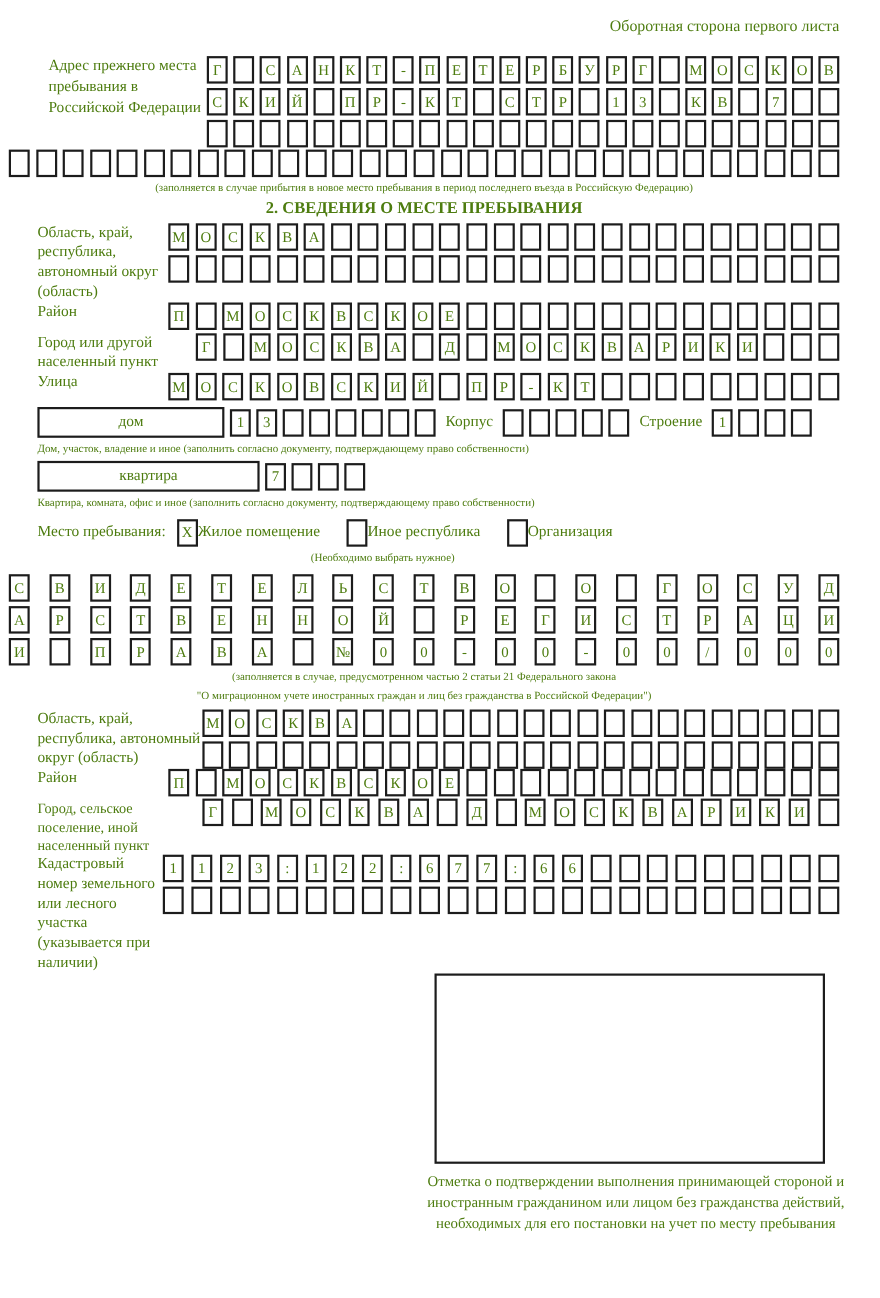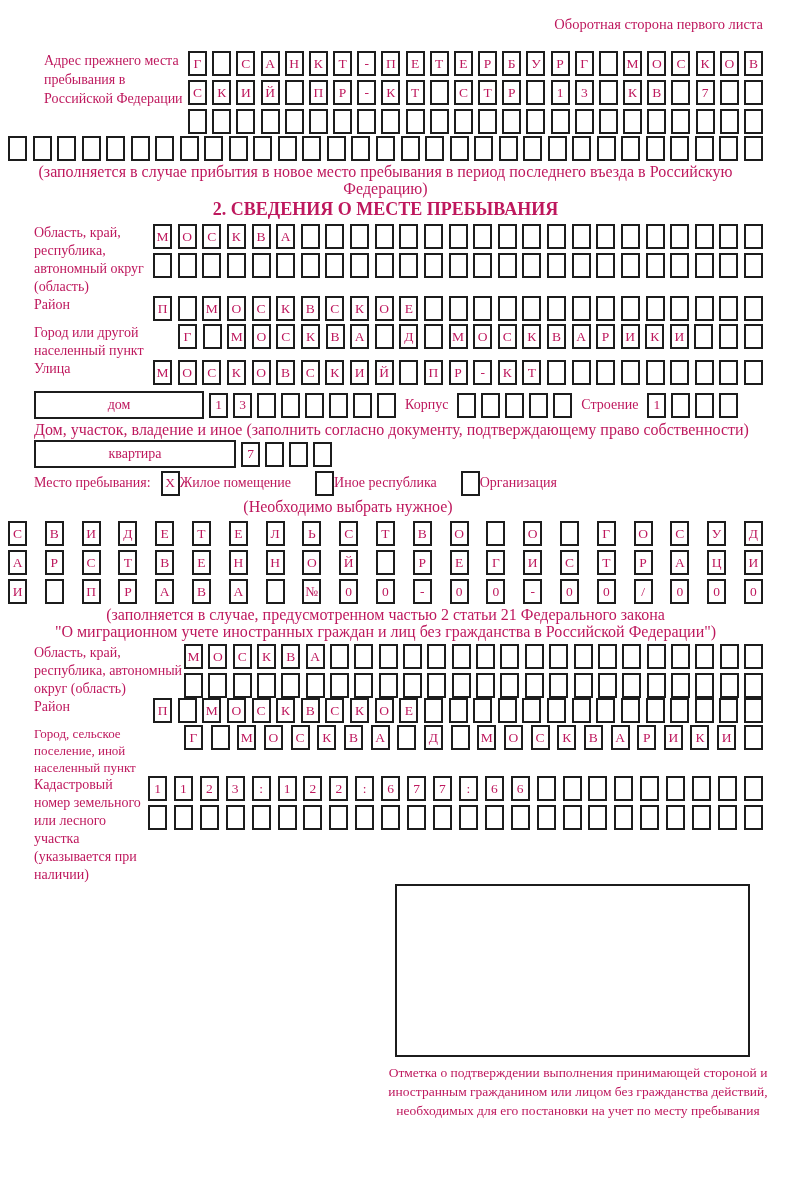--- a/index.html
+++ b/index.html
@@ -1,32 +1,32 @@
 <!DOCTYPE html>
 <html><head>
 <meta charset="utf-8">
 <style>
   html,body{margin:0;padding:0;background:#ffffff;}
   .page{
     width:800px;height:1180px;box-sizing:border-box;
-    padding:16px 37px 0 8px;background:#fff;color:#be185d;
+    padding:16px 37px 0 8px;background:#fff;color:#4d7c0f;
     font-family:"Liberation Serif","DejaVu Serif",serif;
     overflow:hidden;position:relative;
   }
   .hdr{text-align:right;font-size:14.5px;margin-bottom:18px;}
   .field{display:flex;margin-bottom:0;}
   .flabel{flex:none;margin-left:26px;font-size:14px;line-height:18px;}
   .fboxes{flex:1;display:flex;flex-direction:column;gap:4px;min-width:0;}
   .boxrow{display:flex;justify-content:space-between;height:25px;}
   .boxrow.compact{justify-content:flex-start;gap:5px;flex:none;}
   .cbox{flex:none;width:19px;height:25px;box-sizing:border-box;border:2px solid #1c1c1c;
         display:flex;align-items:center;justify-content:center;font-size:13.5px;line-height:1;background:#fff;}
-  .note{font-size:16px;line-height:17px;}
+  .note{font-size:10px;line-height:17px;}
   .center{text-align:center;}
-  .sec-title{font-weight:bold;font-size:18px;text-align:center;margin:2px 0 4px 0;}
+  .sec-title{font-weight:bold;font-size:15px;text-align:center;margin:2px 0 4px 0;}
   .label-box{box-sizing:border-box;border:2px solid #1c1c1c;height:28px;flex:none;
              display:flex;align-items:center;justify-content:center;font-size:14px;text-align:right;}
   .inline-row{display:flex;align-items:center;margin-left:26px;gap:5px;height:28px;}
   .inline-cap{font-size:14px;margin:0 4px;flex:none;}
   .stay-row{display:flex;align-items:center;margin-left:26px;font-size:14px;height:26px;}
   .stay-label{margin-right:10px;flex:none;}
   .opt{margin-left:0;margin-right:24px;flex:none;}
   .stamp{margin-left:387px;width:355px;height:173px;border:2px solid #1c1c1c;box-sizing:border-box;}
   .stamp-cap{margin-left:370px;width:400px;text-align:center;font-size:13.5px;line-height:19px;margin-top:6px;}
   .w-s1{width:144px;line-height:19px;margin-left:36px;}
@@ -356,20 +356,21 @@
 
   <div class="inline-row mb2">
     <div class="label-box" style="width:202px">квартира</div>
     <div class="boxrow compact">
         <span class="cbox">7</span>
         <span class="cbox"></span>
         <span class="cbox"></span>
         <span class="cbox"></span>
       </div>
   </div>
+  <div class="note mb5" style="margin-left:26px;">Квартира, комната, офис и иное (заполнить согласно документу, подтверждающему право собственности)</div>
 
   <div class="stay-row mb2">
     <span class="stay-label">Место пребывания:</span>
     <span class="cbox">X</span>
     <span class="opt">Жилое помещение</span>
     <span class="cbox"></span>
     <span class="opt">Иное республика</span>
     <span class="cbox"></span>
     <span class="opt">Организация</span>
   </div>

